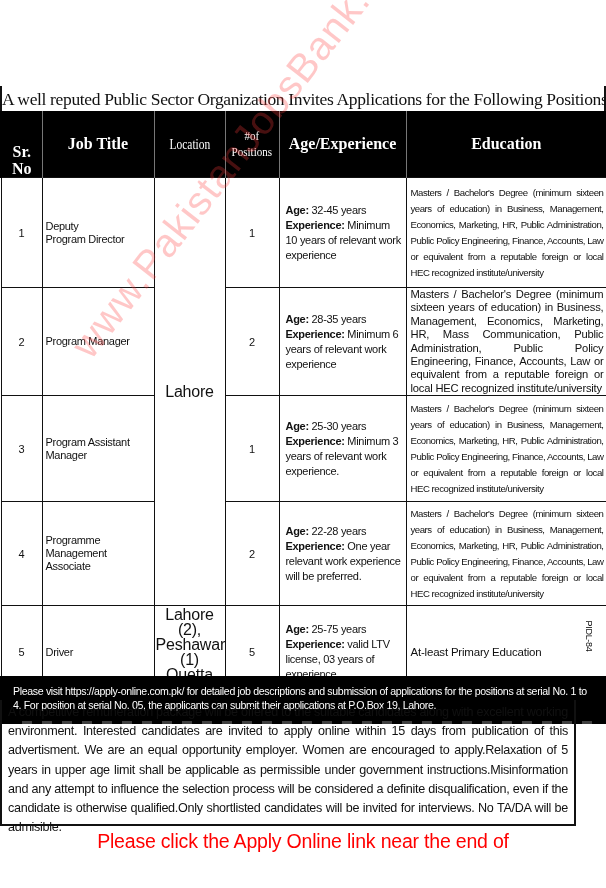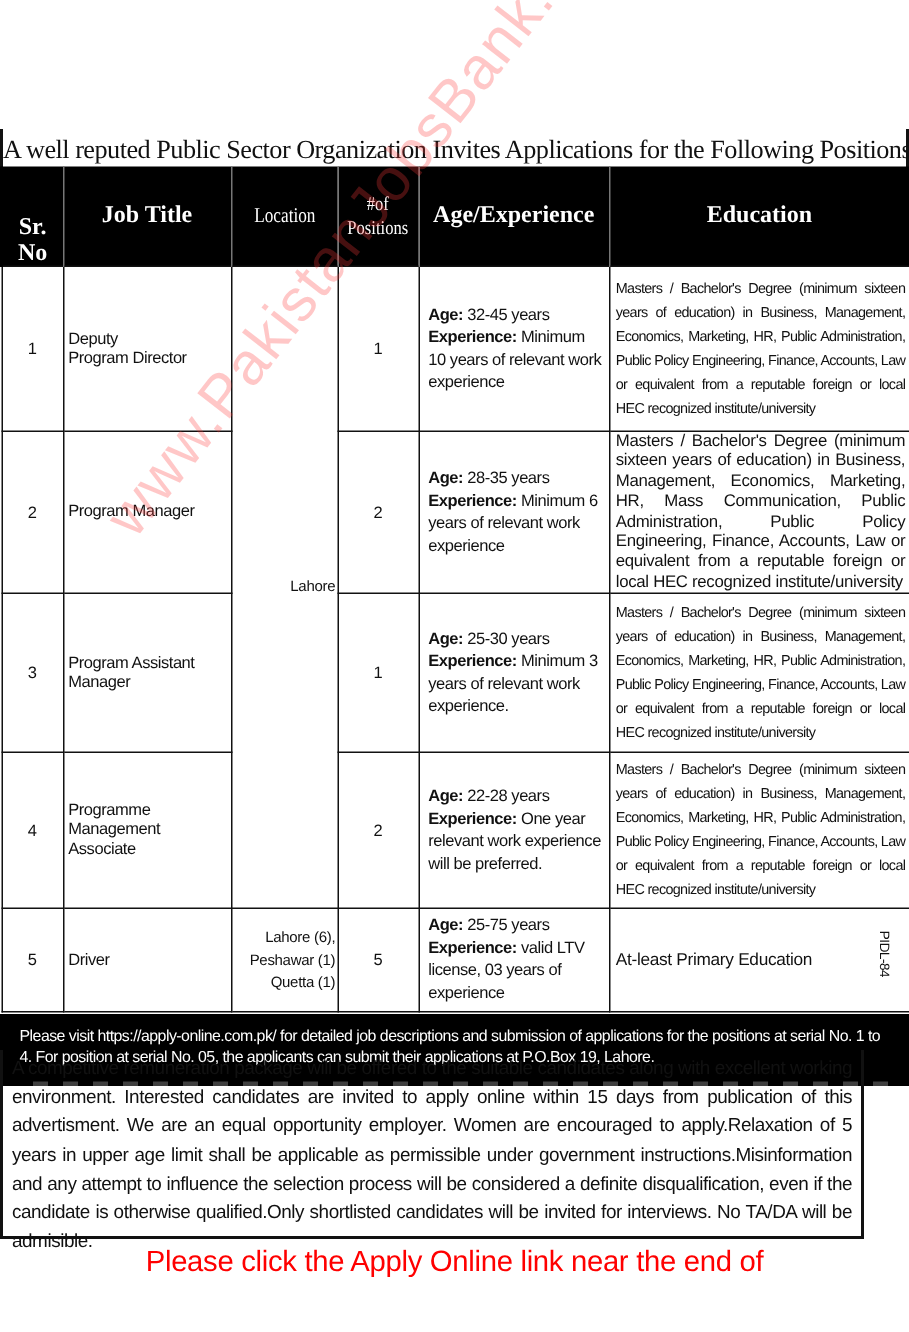--- a/index.html
+++ b/index.html
@@ -20,21 +20,21 @@
   .th-sr { font-size: 16px; line-height: 17px; margin-top: 32px; }
   .th-title { font-size: 16px; }
   .th-loc { font-size: 14px; font-weight: normal !important; transform: scaleX(0.82); display: inline-block; }
   .th-pos { font-size: 13px; font-weight: normal; line-height: 16px; display: inline-block; transform: scaleX(0.85); }
   .th-age { font-size: 16px; }
   .th-edu { font-size: 16px; text-align: right; }
 
   td { background: transparent; font-size: 10px; }
   td.sr { text-align: center; font-size: 11px; }
   td.title { font-size: 11px; padding: 0 0 0 3px; line-height: 13px; letter-spacing: -0.3px; }
-  td.loc { text-align: right; font-size: 10px; line-height: 15px; letter-spacing: -0.2px; }
+  td.loc { text-align: center; font-size: 16px; line-height: 15px; letter-spacing: -0.2px; }
   td.pos { text-align: center; font-size: 11px; }
   td.age { font-size: 11px; padding: 0 3px 0 6px; line-height: 15px; letter-spacing: -0.3px; }
   td.age b { font-weight: bold; }
   td.edu { font-size: 9.6px; padding: 0 3px 0 4px; line-height: 16px; text-align: justify; letter-spacing: -0.45px; }
   td.edu.dense { font-size: 11.2px; line-height: 13.4px; letter-spacing: -0.2px; }
   td.edu.plain { font-size: 11.5px; letter-spacing: -0.2px; text-align: left; position: relative; }
   .pidl { position: absolute; right: 2px; top: 22px; font-size: 9px; transform: rotate(90deg); transform-origin: center; white-space: nowrap; letter-spacing: -0.3px; }
 
   tr.r1 td { height: 110px; }
   tr.r2 td { height: 107px; }
@@ -106,21 +106,21 @@
       <tr class="r4">
         <td class="sr">4</td>
         <td class="title"><span>Programme Management</span><br><span>Associate</span></td>
         <td class="pos">2</td>
         <td class="age"><b>Age:</b><span> 22-28 years</span><br><b>Experience:</b><span> One year relevant work experience will be preferred.</span></td>
         <td class="edu">Masters / Bachelor's Degree (minimum sixteen years of education) in Business, Management, Economics, Marketing, HR, Public Administration, Public Policy Engineering, Finance, Accounts, Law or equivalent from a reputable foreign or local HEC recognized institute/university</td>
       </tr>
       <tr class="r5">
         <td class="sr">5</td>
         <td class="title"><span>Driver</span></td>
-        <td class="loc"><span>Lahore (6),</span><br><span>Peshawar (1)</span><br><span>Quetta (1)</span></td>
+        <td class="loc"><span>Lahore (2),</span><br><span>Peshawar (1)</span><br><span>Quetta (1)</span></td>
         <td class="pos">5</td>
         <td class="age"><b>Age:</b><span> 25-75 years</span><br><b>Experience:</b><span> valid LTV license, 03 years of experience</span></td>
         <td class="edu plain"><span>At-least Primary Education</span><span class="pidl">PIDL-84</span></td>
       </tr>
     </tbody>
   </table>
 
   <div class="notice">
     <span>Please visit https://apply-online.com.pk/ for detailed job descriptions and submission of applications for the positions at serial No. 1 to 4. For position at serial No. 05,  the applicants can submit their applications at P.O.Box 19, Lahore.</span>
     <div class="dash"></div>

